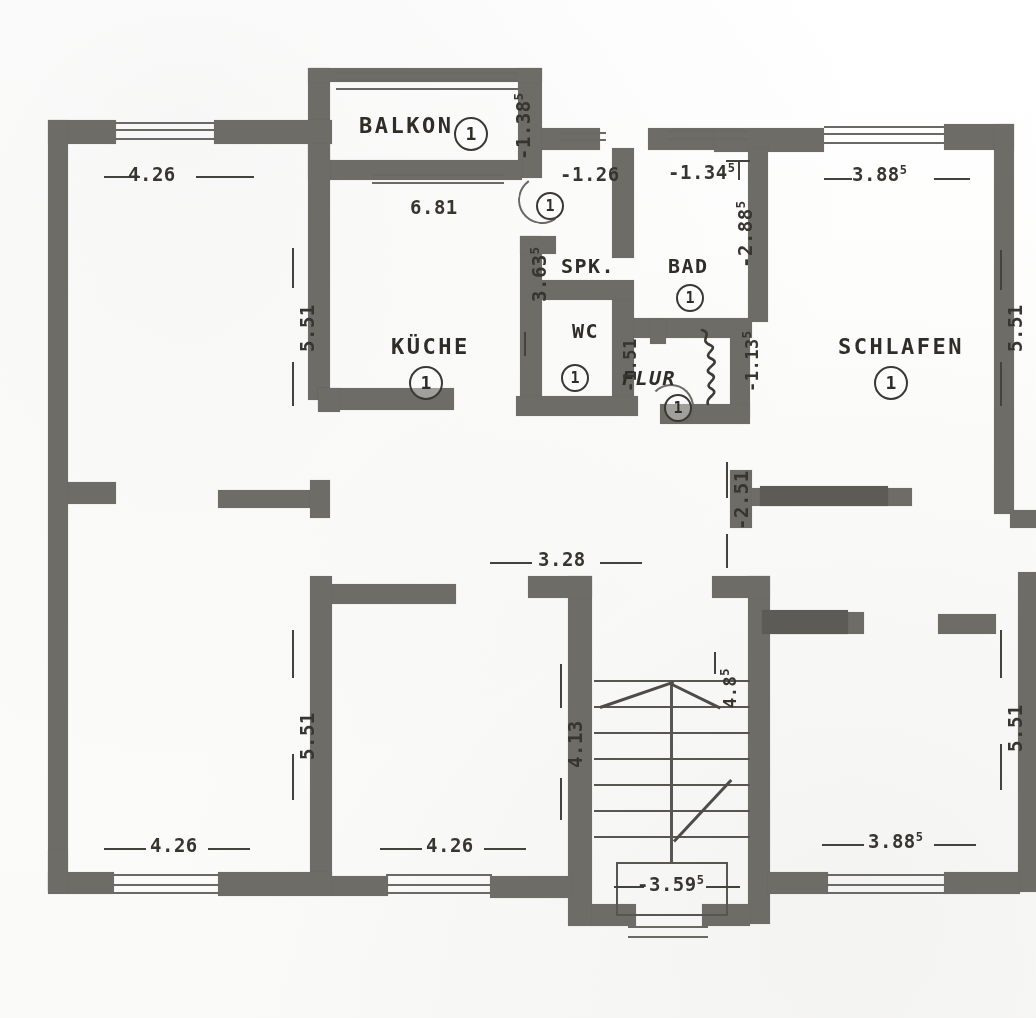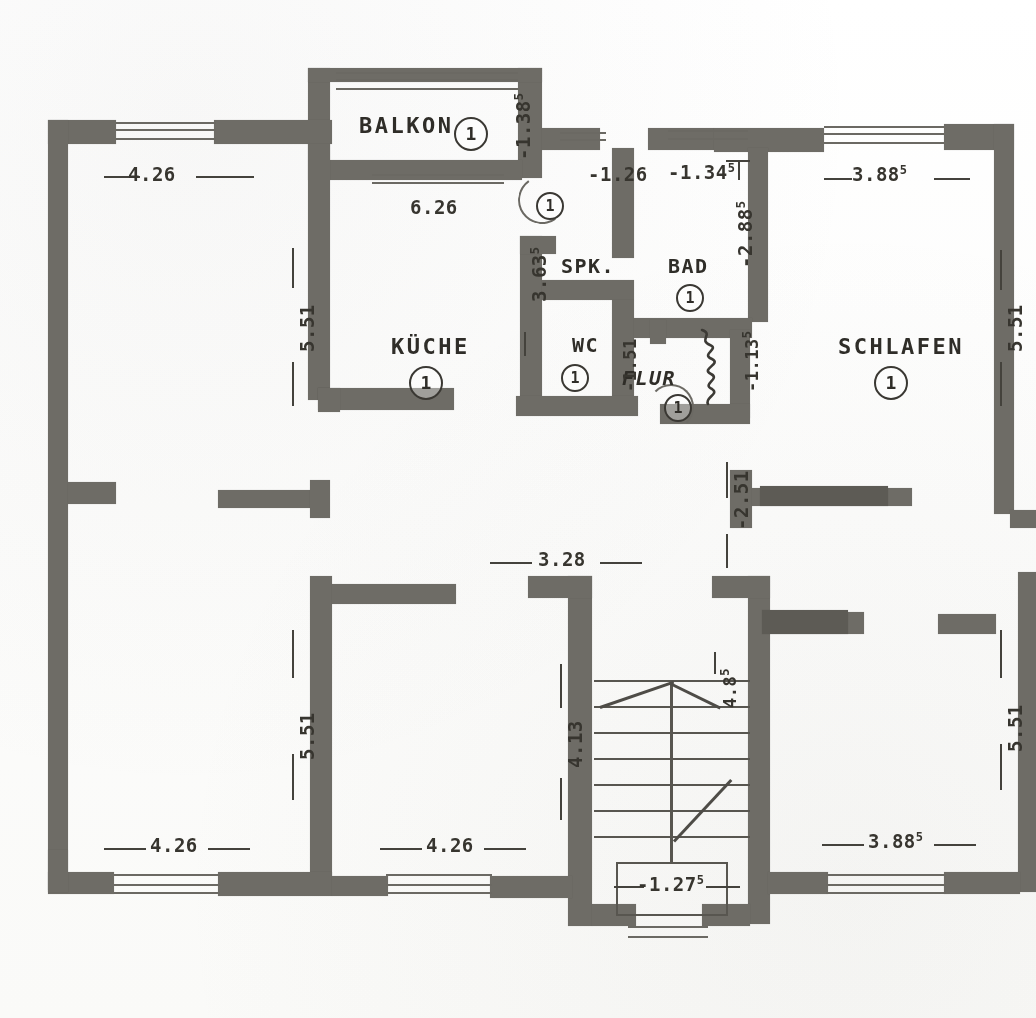--- a/index.html
+++ b/index.html
@@ -293,21 +293,21 @@
 
   <div class="room" style="left:359px; top:113px;">BALKON</div>
   <div class="circled" style="left:454px; top:117px;">1</div>
   <div class="circled sm" style="left:536px; top:192px;">1</div>
 
   <div class="room" style="left:391px; top:334px;">KÜCHE</div>
   <div class="circled" style="left:409px; top:366px;">1</div>
 
   <div class="room small" style="left:561px; top:254px;">SPK.</div>
 
-  <div class="room small" style="left:572px; top:333px;">WC</div>
+  <div class="room small" style="left:572px; top:319px;">WC</div>
   <div class="circled sm" style="left:561px; top:364px;">1</div>
 
   <div class="room small" style="left:668px; top:254px;">BAD</div>
   <div class="circled sm" style="left:676px; top:284px;">1</div>
 
   <div class="room small" style="left:622px; top:366px;font-style:italic;">FLUR</div>
   <div class="circled sm" style="left:664px; top:394px;">1</div>
 
   <div class="room" style="left:838px; top:334px;">SCHLAFEN</div>
   <div class="circled" style="left:874px; top:366px;">1</div>
@@ -341,28 +341,28 @@
   <div class="tick v" style="left:738px; top:160px; height:20px;"></div>
   <div class="tick h" style="left:726px; top:160px; width:24px;"></div>
   <div class="tick v" style="left:524px; top:332px; height:24px;"></div>
   <div class="tick v" style="left:714px; top:652px; height:22px;"></div>
 
   <div class="dim" style="left:128px; top:163px;">
     <span>4.26</span><sup></sup>
   </div>
 
   <div class="dim" style="left:410px; top:196px;">
-    <span>6.26</span><sup></sup>
+    <span>6.81</span><sup></sup>
   </div>
 
   <div class="dim vert" style="left:512px; top:160px;">
     <span>-1.38</span><sup>5</sup>
   </div>
 
-  <div class="dim" style="left:560px; top:163px;margin-left:28px;">
+  <div class="dim" style="left:560px; top:163px;">
     <span>-1.26</span><sup></sup>
   </div>
 
   <div class="dim" style="left:668px; top:161px;">
     <span>-1.34</span><sup>5</sup>
   </div>
 
   <div class="dim" style="left:852px; top:163px;">
     <span>3.88</span><sup>5</sup>
   </div>
@@ -401,21 +401,21 @@
 
   <div class="dim vert" style="left:564px; top:768px;">
     <span>4.13</span><sup></sup>
   </div>
 
   <div class="dim vert" style="left:718px; top:708px; font-size:17px;">
     <span>4.8</span><sup>5</sup>
   </div>
 
   <div class="dim" style="left:637px; top:873px;">
-    <span>-1.27</span><sup>5</sup>
+    <span>-3.59</span><sup>5</sup>
   </div>
 
   <div class="dim vert" style="left:296px; top:760px;">
     <span>5.51</span><sup></sup>
   </div>
 
   <div class="dim vert" style="left:1004px; top:752px;">
     <span>5.51</span><sup></sup>
   </div>
 

